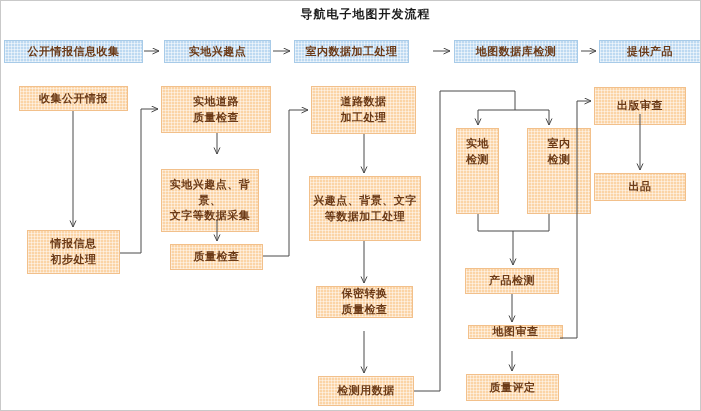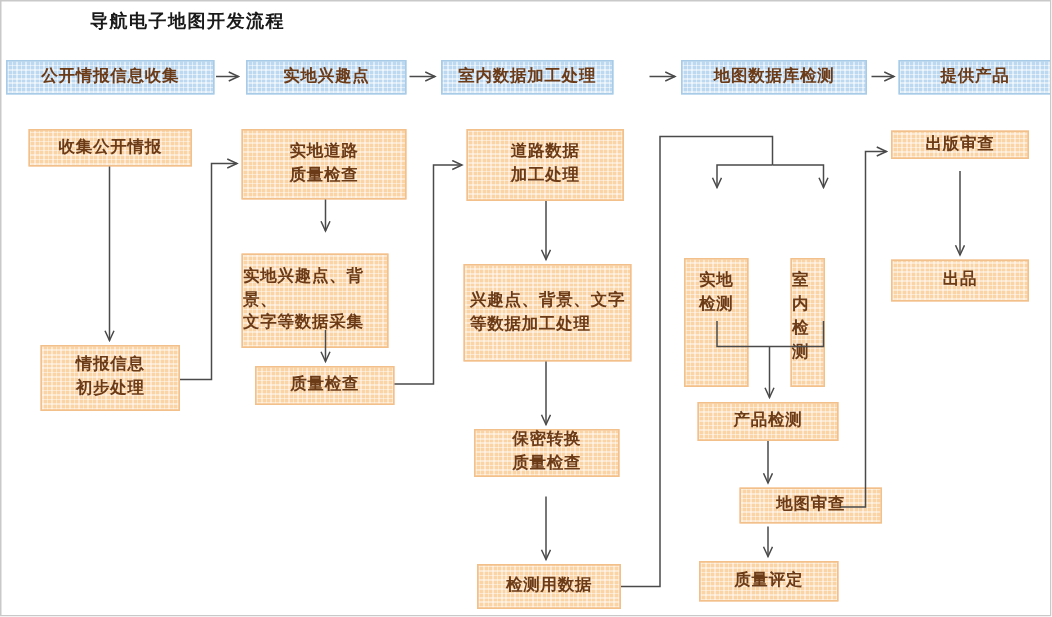--- a/index.html
+++ b/index.html
@@ -21,33 +21,34 @@
     border: 1px solid var(--canvas-border);
     box-sizing: border-box;
     overflow: hidden;
     font-family: "Liberation Serif", "DejaVu Serif", serif;
   }
   #chart-title {
     position: absolute;
     left: 0; top: 5px;
     width: 100%;
     box-sizing: border-box;
-    padding-left: 59px;
+    padding-left: 30px;
+    text-align: center;
     font-size: 12px;
     font-weight: bold;
     color: var(--title-text);
     letter-spacing: 1px;
   }
   .box {
     position: absolute;
     box-sizing: border-box;
     display: flex;
     align-items: center;
     justify-content: center;
-    text-align: left;
+    text-align: center;
     white-space: pre-line;
     font-size: 11px;
     font-weight: bold;
     line-height: 1.45;
     color: var(--box-text);
     letter-spacing: 0.5px;
   }
   .phase {
     background-color: var(--phase-fill);
     background-image:
@@ -58,21 +59,20 @@
   .step {
     background-color: var(--step-fill);
     background-image:
       repeating-linear-gradient(0deg,  rgba(255,255,255,.45) 0 1px, rgba(255,255,255,0) 1px 3px),
       repeating-linear-gradient(90deg, rgba(255,255,255,.45) 0 1px, rgba(255,255,255,0) 1px 3px);
     border: 1px solid var(--step-border);
   }
   .tall {
     align-items: flex-start;
     padding-top: 7px;
-    margin-top: 44px;
   }
   #connector-layer {
     position: absolute;
     left: 0; top: 0;
     width: 701px;
     height: 411px;
     pointer-events: none;
   }
   #connector-layer path {
     fill: none;
@@ -106,27 +106,27 @@
   <div class="box step" style="left:310px;top:85px;width:105px;height:48px">道路数据
 加工处理</div>
   <div class="box step" style="left:308px;top:175px;width:112px;height:65px">兴趣点、背景、文字
 等数据加工处理</div>
   <div class="box step" style="left:315px;top:285px;width:97px;height:32px">保密转换
 质量检查</div>
   <div class="box step" style="left:317px;top:375px;width:96px;height:30px">检测用数据</div>
 
   <div class="box step tall" style="left:455px;top:127px;width:43px;height:86px">实地
 检测</div>
-  <div class="box step tall" style="left:526px;top:127px;width:23px;height:86px">室内
+  <div class="box step tall" style="left:526px;top:127px;width:64px;height:86px">室内
 检测</div>
   <div class="box step" style="left:464px;top:267px;width:94px;height:26px">产品检测</div>
-  <div class="box step" style="left:492px;top:324px;width:95px;height:24px">地图审查</div>
+  <div class="box step" style="left:467px;top:324px;width:95px;height:14px">地图审查</div>
   <div class="box step" style="left:465px;top:373px;width:93px;height:27px">质量评定</div>
 
-  <div class="box step" style="left:593px;top:86px;width:92px;height:19px">出版审查</div>
+  <div class="box step" style="left:593px;top:86px;width:92px;height:38px">出版审查</div>
   <div class="box step" style="left:593px;top:172px;width:92px;height:28px">出品</div>
 
   <svg id="connector-layer" viewBox="0 0 701 411" xmlns="http://www.w3.org/2000/svg">
     <defs>
       <marker id="vee" markerWidth="9" markerHeight="9" refX="7" refY="3.5" orient="auto" markerUnits="userSpaceOnUse">
         <path d="M0.5,0.5 L7,3.5 L0.5,6.5" fill="none" stroke="#4a4a4a" stroke-width="1"></path>
       </marker>
     </defs>
 
     <path d="M143,50 L158,50" marker-end="url(#vee)"></path>

